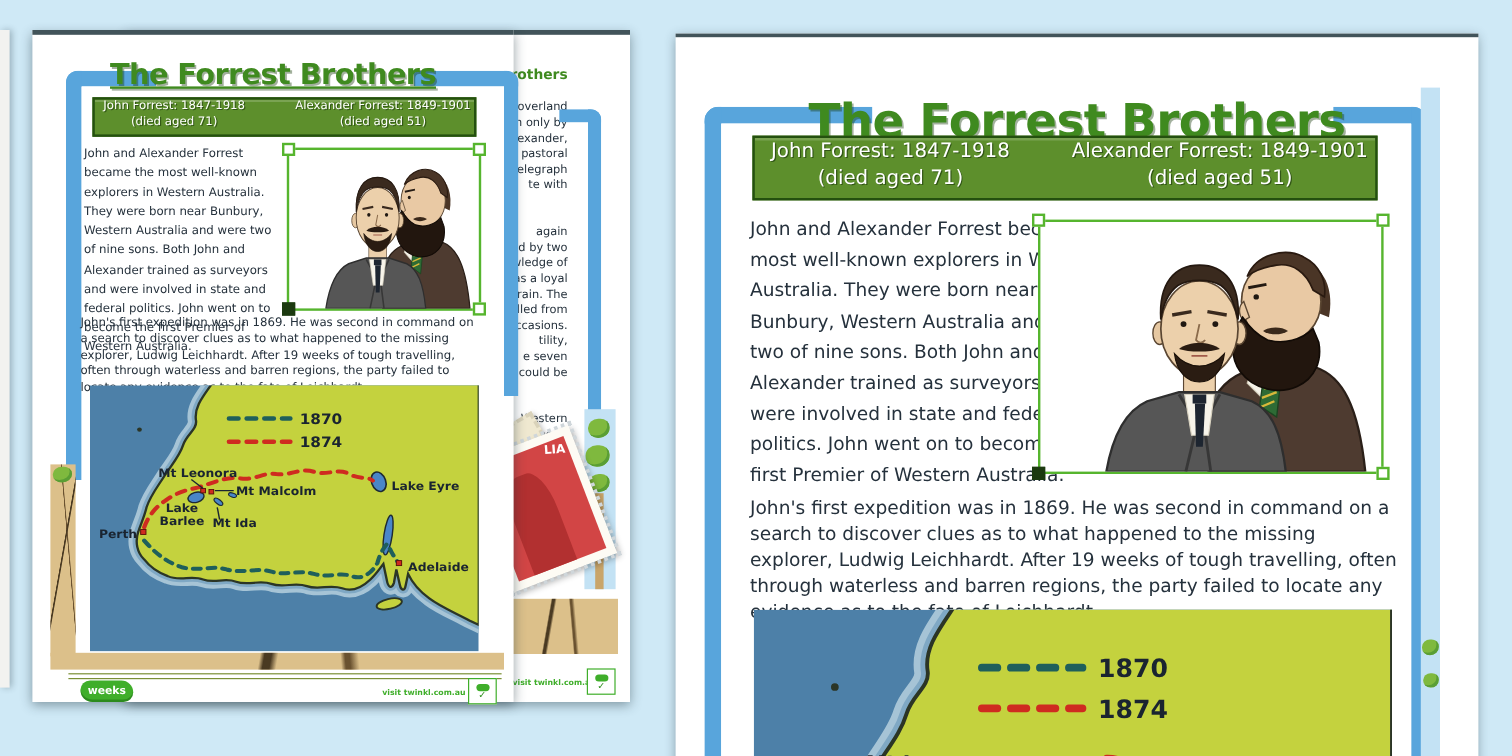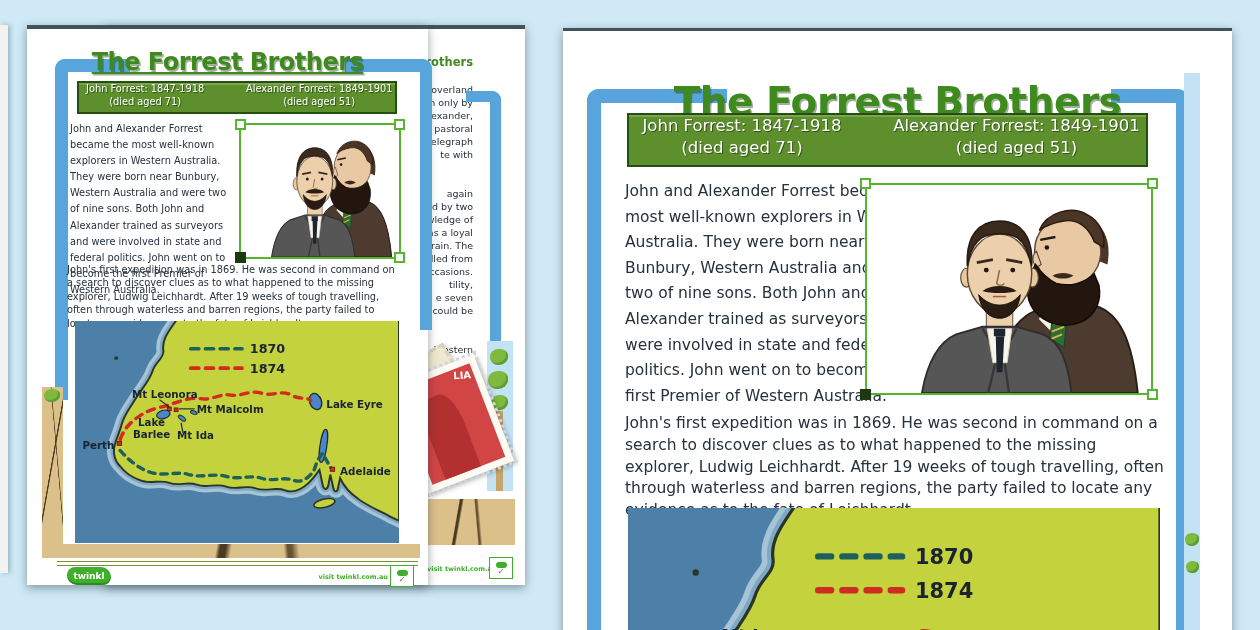--- a/index.html
+++ b/index.html
@@ -213,21 +213,21 @@
     <text x="270" y="167" font-size="10.5">Adelaide</text>
   </svg>
 </div>
 
     <div class="sand" style="left:15px;top:358px;width:21px;height:160px;">
       <div class="plant" style="left:2px;top:2px;width:16px;height:13px;"></div>
     </div>
     <div class="sand" style="left:15px;right:8px;top:515px;height:14px;"></div>
 
     <div class="rule2" style="left:30px;right:10px;top:532px;"></div>
-    <div class="logo-cloud" style="left:40px;top:538px;width:44px;height:18px;font-size:9px;">twinkl</div>
+    <div class="logo-cloud" style="left:40px;top:538px;width:44px;height:18px;font-size:9px;">weeks</div>
     <div class="visit" style="right:40px;top:544px;font-size:6.5px;">visit twinkl.com.au</div>
     <div class="badge" style="right:14px;top:536px;width:22px;height:20px;">
       <div class="blob"></div>
       <div class="tick">✓</div>
     </div>
   </div>
 
   <div class="page t-right" style="left:563px;top:28px;width:669px;height:840px;border-top-width:3px;">
     <div class="lframe" style="left:24px;top:58px;width:126px;height:780px;border-top:14px solid #58a5dc;border-left:14px solid #58a5dc;border-top-left-radius:12px;"></div>
     <div class="lframe" style="left:548px;top:58px;width:65px;height:780px;border-top:14px solid #58a5dc;border-right:13px solid #58a5dc;border-top-right-radius:12px;"></div>

